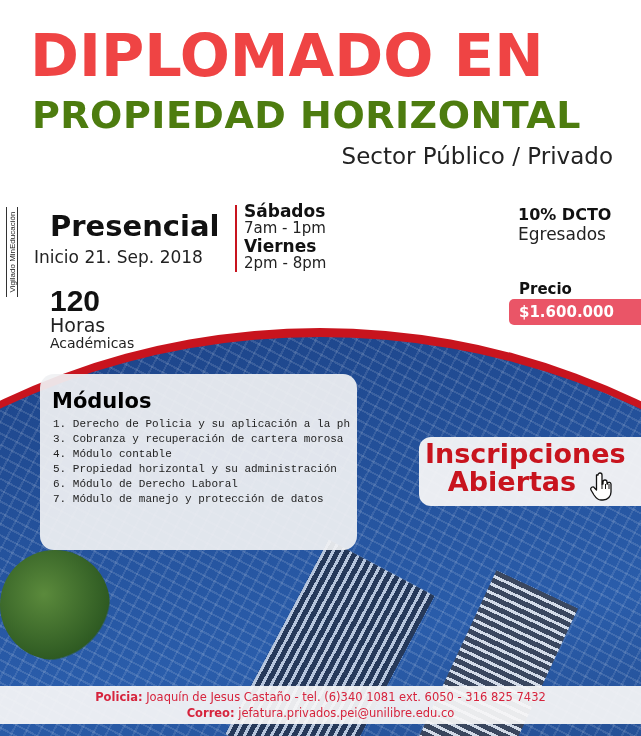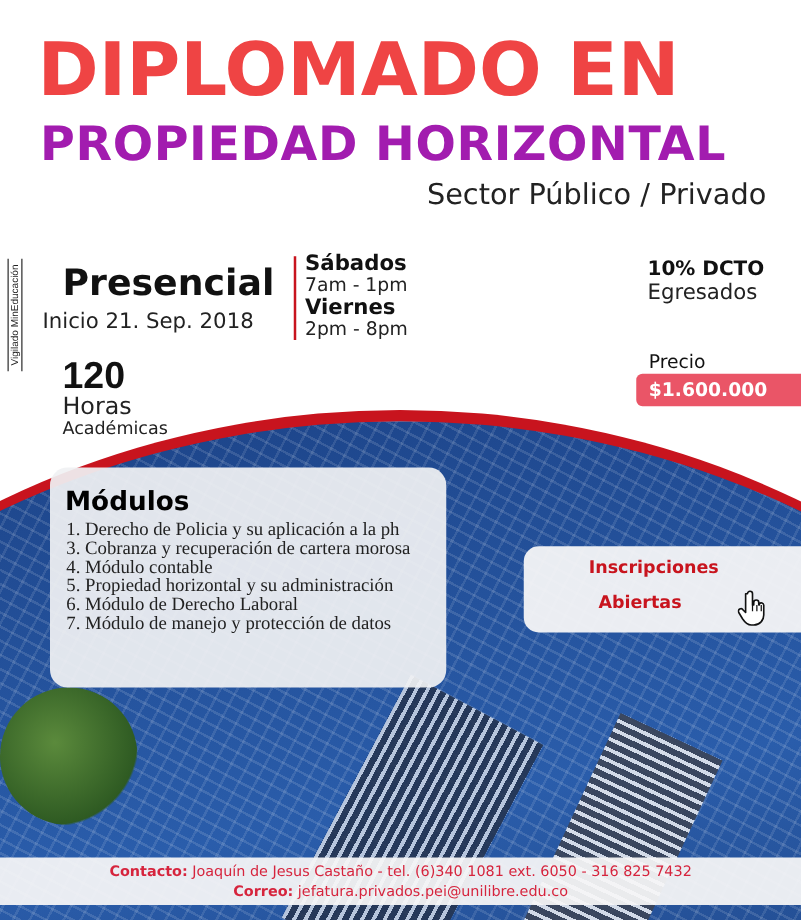--- a/index.html
+++ b/index.html
@@ -8,21 +8,21 @@
 
     .title1 {
       position: absolute; left: 30px; top: 24px; width: 590px;
       font-family: "DejaVu Sans", sans-serif; font-weight: bold;
       font-size: 59px; letter-spacing: 0px; line-height: 64px; color: #ef4444;
       white-space: nowrap; transform: scaleX(1.0);
     }
     .title2 {
       position: absolute; left: 32px; top: 92px; width: 590px;
       font-family: "DejaVu Sans", sans-serif; font-weight: bold;
-      font-size: 38px; line-height: 46px; color: #a21caf; white-space: nowrap;
+      font-size: 38px; line-height: 46px; color: #4d7c0f; white-space: nowrap;
       letter-spacing: 0.5px;
     }
     .subtitle {
       position: absolute; right: 28px; top: 143px;
       font-family: "DejaVu Sans", sans-serif; font-size: 23px; color: #222;
       white-space: nowrap;
     }
 
     .vigilado {
       position: absolute; left: 6px; top: 207px; width: 12px; height: 90px;
@@ -54,21 +54,21 @@
       position: absolute; left: 50px; top: 285px;
       font-family: Liberation Sans, sans-serif; font-weight: bold; font-size: 30px; line-height: 32px;
     }
     .hours-label { position: absolute; left: 50px; top: 314px; font-family: "DejaVu Sans", sans-serif; font-size: 19px; line-height: 22px; color: #222; }
     .hours-sub { position: absolute; left: 50px; top: 335px; font-family: "DejaVu Sans", sans-serif; font-size: 14px; color: #222; }
 
     .dcto { position: absolute; left: 518px; top: 206px; }
     .dcto .big { font-family: "DejaVu Sans", sans-serif; font-weight: bold; font-size: 16px; line-height: 18px; }
     .dcto .small { font-family: "DejaVu Sans", sans-serif; font-size: 17px; line-height: 20px; color: #222; }
 
-    .precio-label { position: absolute; left: 519px; top: 280px; font-family: "DejaVu Sans", sans-serif; font-weight: normal; font-size: 15px; }
+    .precio-label { position: absolute; left: 519px; top: 280px; font-family: "DejaVu Sans", sans-serif; font-weight: bold; font-size: 15px; }
     .precio-badge {
       position: absolute; left: 509px; top: 299px; width: 140px; height: 26px;
       background: #ea5567; border-radius: 5px 0 0 5px; color: #fff;
       font-family: "DejaVu Sans", sans-serif; font-weight: bold; font-size: 15px;
       line-height: 26px; padding-left: 10px;
     }
 
     .photo-wrap {
       position: absolute; left: -10px; top: 328px; width: 661px; height: 420px; overflow: hidden;
     }
@@ -100,30 +100,30 @@
     .modulos-box {
       position: absolute; left: 40px; top: 374px; width: 317px; height: 176px;
       background: rgba(240,241,243,0.93); border-radius: 14px;
     }
     .modulos-title {
       position: absolute; left: 52px; top: 389px;
       font-family: "DejaVu Sans", sans-serif; font-weight: bold; font-size: 21px; color: #000000;
     }
     .modulos-list { position: absolute; left: 53px; top: 417px; list-style: none; }
     .modulos-list li {
-      font-family: Liberation Serif, serif; font-size: 15px; line-height: 15px; color: #222; white-space: nowrap;
+      font-family: Liberation Mono, monospace; font-size: 11px; line-height: 15px; color: #222; white-space: nowrap;
     }
 
     .inscrip-box {
       position: absolute; left: 419px; top: 437px; width: 230px; height: 69px;
       background: rgba(246,246,247,0.95); border-radius: 12px 0 0 12px;
     }
     .inscrip-text {
       position: absolute; left: 425px; top: 440px; width: 196px; text-align: center;
-      font-family: "DejaVu Sans", sans-serif; font-weight: bold; font-size: 14px; line-height: 28px; color: #c8141e;
+      font-family: "DejaVu Sans", sans-serif; font-weight: bold; font-size: 27px; line-height: 28px; color: #c8141e;
     }
     .hand-icon { position: absolute; left: 590px; top: 472px; width: 24px; height: 30px; }
 
     .contact-box {
       position: absolute; left: 0px; top: 686px; width: 641px; height: 38px;
       background: rgba(245,245,246,0.94); border-radius: 0 0 0 0;
     }
     .contact-line {
       position: absolute; left: 0; width: 641px; text-align: center;
       font-family: "DejaVu Sans", sans-serif; font-size: 11.5px; color: #d6243d; white-space: nowrap;
@@ -188,17 +188,17 @@
   <div>Inscripciones</div>
   <div style="padding-right:22px;">Abiertas</div>
 </div>
 <svg class="hand-icon" viewBox="0 0 24 30">
   <path d="M8 3 a2 2 0 0 1 4 0 v9 h1 v-2 a2 2 0 0 1 4 0 v2 h0.5 v-1 a2 2 0 0 1 3.5 1 v8 c0 4 -3 8 -8 8 h-2 c-3 0 -5 -2 -7 -5 l-3 -5 a2 2 0 0 1 3.5 -2 l2 2 v-15 z" fill="#fff" stroke="#111" stroke-width="1.3" stroke-linejoin="round"></path>
   <path d="M12 12 v5 M15.5 12 v5 M19 12 v5" stroke="#111" stroke-width="1"></path>
 </svg>
 
 <div class="contact-box"></div>
 <div class="contact-line c1">
-  <b>Contacto:</b><span> Joaquín de Jesus Castaño - tel. (6)340 1081 ext. 6050 - 316 825 7432</span>
+  <b>Policia:</b><span> Joaquín de Jesus Castaño - tel. (6)340 1081 ext. 6050 - 316 825 7432</span>
 </div>
 <div class="contact-line c2">
   <b>Correo:</b><span> jefatura.privados.pei@unilibre.edu.co</span>
 </div>
 
 </body></html>

